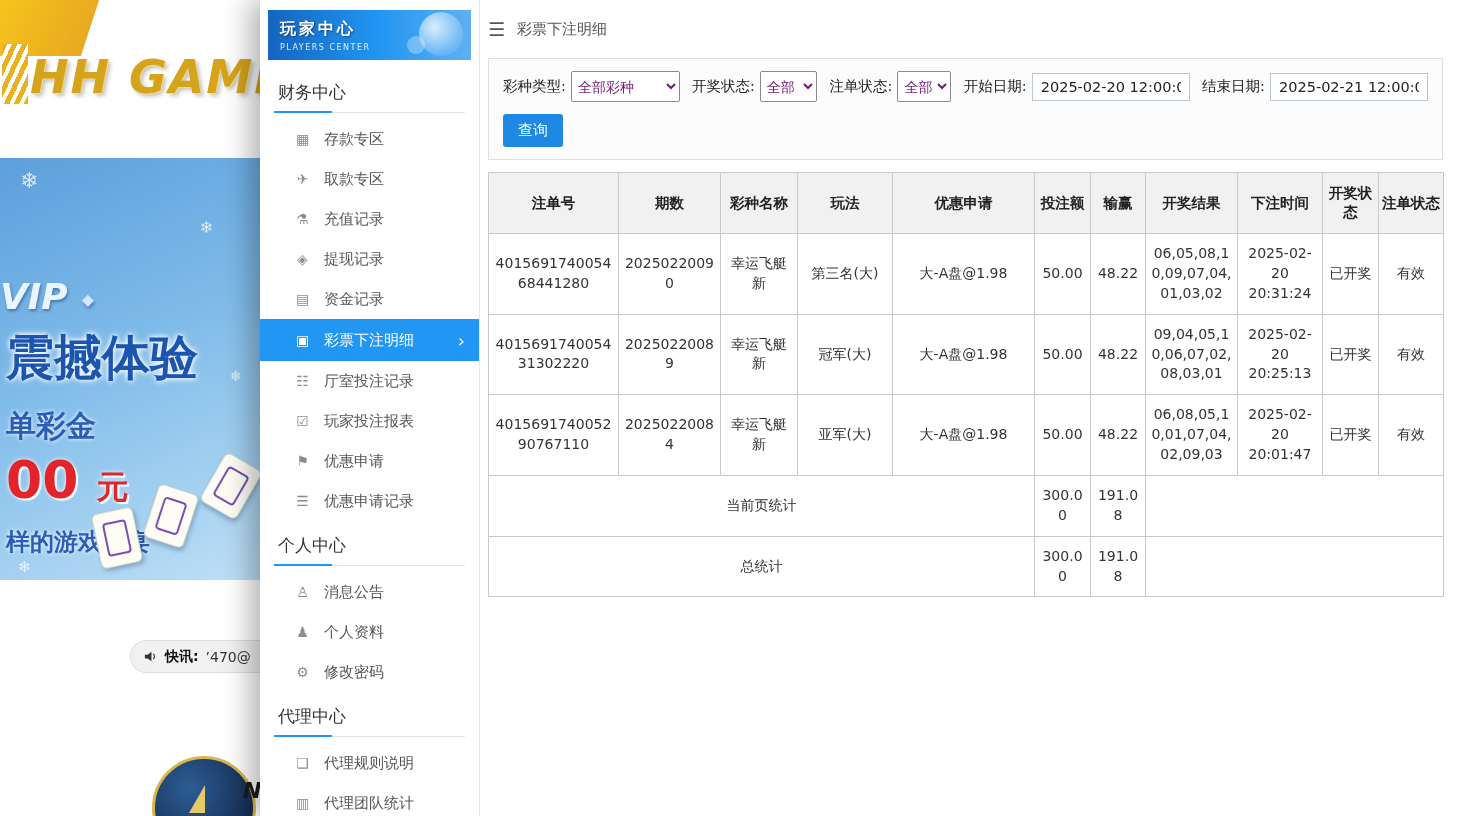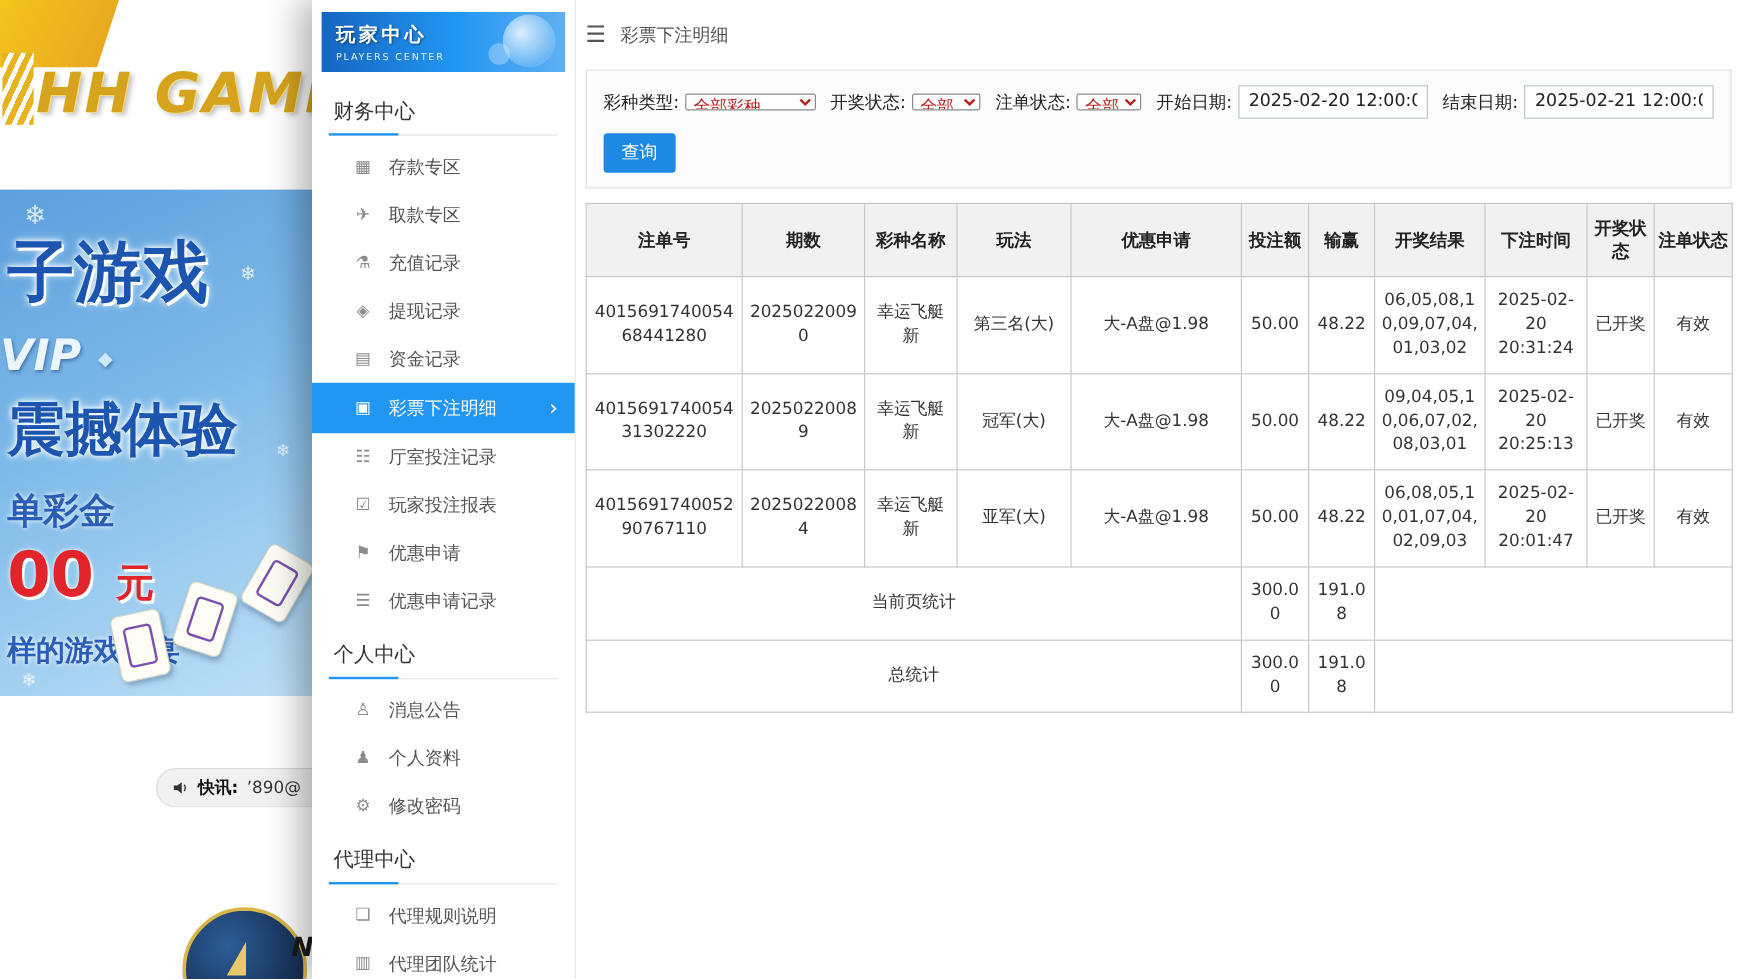--- a/index.html
+++ b/index.html
@@ -82,22 +82,22 @@
   
   .content { flex:1; padding:0 22px 0 8px; overflow:hidden; background:#fff; }
   .content-header { height:58px; display:flex; align-items:center; gap:12px; }
   .hamburger { font-size:19px; color:#555; cursor:pointer; }
   .page-title { font-size:15px; color:#555; }
 
   .filter-box { border:1px solid #e0e0e0; background:#fcfcfc; padding:12px 14px 12px; }
   .filter-row { display:flex; align-items:center; font-size:14.5px; color:#222; white-space:nowrap; }
   .filter-row label { margin-right:5px; }
   .filter-row .gap { width:14px; }
-  .filter-row select { height:14px; font-size:14px; border:1px solid #8a8a8a; border-radius:2px;
-    background:#fff; color:#b91c1c; padding:0 2px; }
+  .filter-row select { height:31px; font-size:14px; border:1px solid #8a8a8a; border-radius:2px;
+    background:#fff; color:#701a75; padding:0 2px; }
   .filter-row input.date { height:28px; width:158px; border:1px solid #b9c6d2; padding:0 8px;
     font-size:14.5px; color:#222; font-family:inherit; }
   .search-btn { margin-top:12px; background:#1e88e5; color:#fff; border:none; border-radius:3px;
     padding:7px 15px; font-size:15px; cursor:pointer; display:inline-block; }
 
   table.bets { width:100%; border-collapse:collapse; table-layout:fixed; margin-top:12px; }
   table.bets th { background:#f1f1f1; border:1px solid #c9c9c9; font-size:14.5px; font-weight:bold;
     color:#222; padding:11px 2px; }
   table.bets td { border:1px solid #c9c9c9; font-size:14px; color:#333; text-align:center;
     padding:10px 4px; line-height:1.42; word-wrap:break-word; overflow-wrap:break-word; }
@@ -110,21 +110,20 @@
 <div class="bg-page">
   <div class="gold-band"></div>
   <div class="gold-stripe"></div>
   <div class="bg-logo">HH GAME</div>
 
   <div class="banner">
     <span class="snow" style="top:10px;left:20px;">❄</span>
     <span class="snow" style="top:60px;left:200px;font-size:16px;">❄</span>
     <span class="snow" style="top:210px;left:230px;font-size:14px;">❄</span>
     <span class="snow" style="top:400px;left:18px;font-size:15px;">❄</span>
-    <div class="bn-line bn-1">子游戏</div>
     <div class="bn-line bn-2"><span>VIP</span><span class="dmd">◆</span></div>
     <div class="bn-line bn-3">震撼体验</div>
     <div class="bn-line bn-4">单彩金</div>
     <div class="bn-line bn-5"><span>00</span> <span class="unit">元</span></div>
     <div class="bn-line bn-6">样的游戏盛宴</div>
     <div class="tile t1">
         <div class="td1"></div>
       </div>
     <div class="tile t2">
         <div class="td1"></div>
@@ -133,21 +132,21 @@
         <div class="td1"></div>
       </div>
   </div>
 
   <div class="ticker">
     <svg width="15" height="15" viewBox="0 0 16 16">
       <path d="M2 6v4h3l4 3V3L5 6H2z" fill="#333"></path>
       <path d="M11 5.2c1.6 1.5 1.6 4.1 0 5.6" stroke="#333" stroke-width="1.2" fill="none"></path>
     </svg>
     <b>快讯:</b>
-    <span>’890@</span>
+    <span>’470@</span>
   </div>
 
   <div class="bottom-circle">
     <div class="sail"></div>
   </div>
   <div class="bottom-ne">NE</div>
 </div>
 
 <div class="panel">
 

